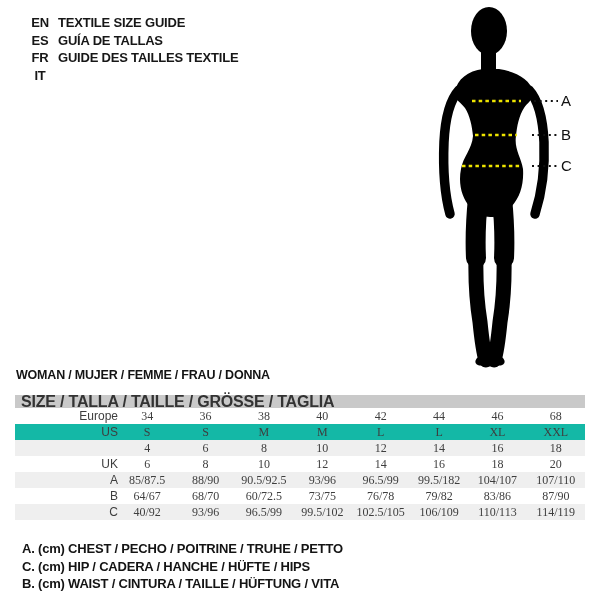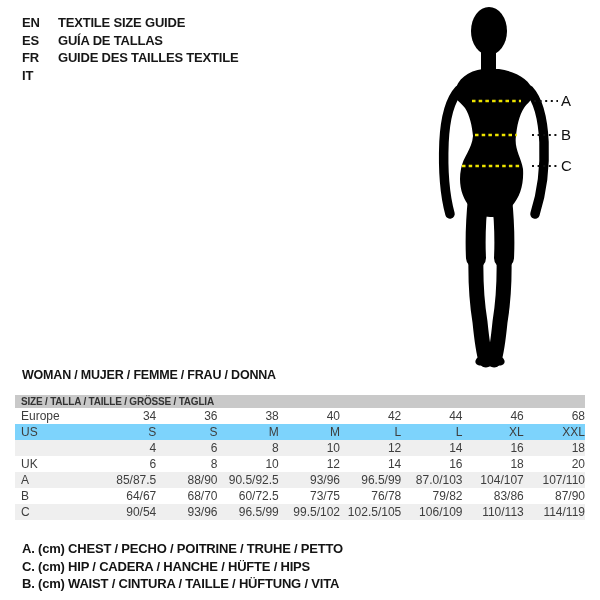--- a/index.html
+++ b/index.html
@@ -17,69 +17,69 @@
     position: absolute; left: 22px; top: 14px;
     width: 360px;
   }
   .lang-row {
     display: flex;
     line-height: 17.6px;
     font-size: 13px; font-weight: 700;
     color: #171717;
     letter-spacing: -0.2px;
   }
-  .lang-code { width: 36px; flex: 0 0 36px; }
+  .lang-code { width: 36px; flex: 0 0 36px; text-align: center; }
   .lang-label { flex: 1; white-space: nowrap; }
 
   
   .figure {
     position: absolute; left: 380px; top: 0;
     width: 220px; height: 380px;
   }
   .figure svg { display: block; }
   .marker-letter {
     position: absolute;
     left: 561px;
     width: 20px; height: 16px;
     font-size: 15px; line-height: 16px;
     color: #111111;
   }
 
   
   .section-title {
-    position: absolute; left: 22px; top: 368px;
+    position: absolute; left: 16px; top: 368px;
     font-size: 12.5px; font-weight: 700;
     color: #141414; letter-spacing: -0.2px;
     white-space: nowrap;
   }
 
   
   .size-table {
     position: absolute; left: 15px; top: 395px;
     width: 570px;
     font-size: 12px; color: #3e3e3e;
   }
   .table-header {
     height: 13px; line-height: 13px;
     padding-left: 6px;
-    font-size: 10px; font-weight: 700;
+    font-size: 16px; font-weight: 700;
     color: #333333;
     letter-spacing: -0.2px;
     white-space: nowrap;
   }
   .t-row { display: flex; height: 16px; line-height: 16px; }
   .t-row.shaded {  }
   .t-label {
     flex: 0 0 80px; width: 80px;
     padding-left: 6px;
-    text-align: left; white-space: nowrap;
+    text-align: right; white-space: nowrap; margin-left: 23px;
   }
   .t-cell {
     flex: 1 1 0;
-    text-align: right; white-space: nowrap;
+    text-align: center; white-space: nowrap; font-family: Liberation Serif, serif;
   }
 
   
   .legend {
     position: absolute; left: 22px; top: 540px;
     width: 560px;
   }
   .legend-line {
     line-height: 17.5px;
     font-size: 13px; font-weight: 700;
@@ -164,21 +164,21 @@
           <span class="t-label">Europe</span>
           <span class="t-cell">34</span>
           <span class="t-cell">36</span>
           <span class="t-cell">38</span>
           <span class="t-cell">40</span>
           <span class="t-cell">42</span>
           <span class="t-cell">44</span>
           <span class="t-cell">46</span>
           <span class="t-cell">68</span>
         </div>
-        <div class="t-row shaded" style="background: #7dd3fc;">
+        <div class="t-row shaded" style="background: #14b8a6;">
           <span class="t-label">US</span>
           <span class="t-cell">S</span>
           <span class="t-cell">S</span>
           <span class="t-cell">M</span>
           <span class="t-cell">M</span>
           <span class="t-cell">L</span>
           <span class="t-cell">L</span>
           <span class="t-cell">XL</span>
           <span class="t-cell">XXL</span>
         </div>
@@ -204,38 +204,38 @@
           <span class="t-cell">18</span>
           <span class="t-cell">20</span>
         </div>
         <div class="t-row shaded" style="background: rgb(239, 239, 239);">
           <span class="t-label">A</span>
           <span class="t-cell">85/87.5</span>
           <span class="t-cell">88/90</span>
           <span class="t-cell">90.5/92.5</span>
           <span class="t-cell">93/96</span>
           <span class="t-cell">96.5/99</span>
-          <span class="t-cell">87.0/103</span>
+          <span class="t-cell">99.5/182</span>
           <span class="t-cell">104/107</span>
           <span class="t-cell">107/110</span>
         </div>
         <div class="t-row">
           <span class="t-label">B</span>
           <span class="t-cell">64/67</span>
           <span class="t-cell">68/70</span>
           <span class="t-cell">60/72.5</span>
           <span class="t-cell">73/75</span>
           <span class="t-cell">76/78</span>
           <span class="t-cell">79/82</span>
           <span class="t-cell">83/86</span>
           <span class="t-cell">87/90</span>
         </div>
         <div class="t-row shaded" style="background: rgb(239, 239, 239);">
           <span class="t-label">C</span>
-          <span class="t-cell">90/54</span>
+          <span class="t-cell">40/92</span>
           <span class="t-cell">93/96</span>
           <span class="t-cell">96.5/99</span>
           <span class="t-cell">99.5/102</span>
           <span class="t-cell">102.5/105</span>
           <span class="t-cell">106/109</span>
           <span class="t-cell">110/113</span>
           <span class="t-cell">114/119</span>
         </div>
       </div>
   </div>

